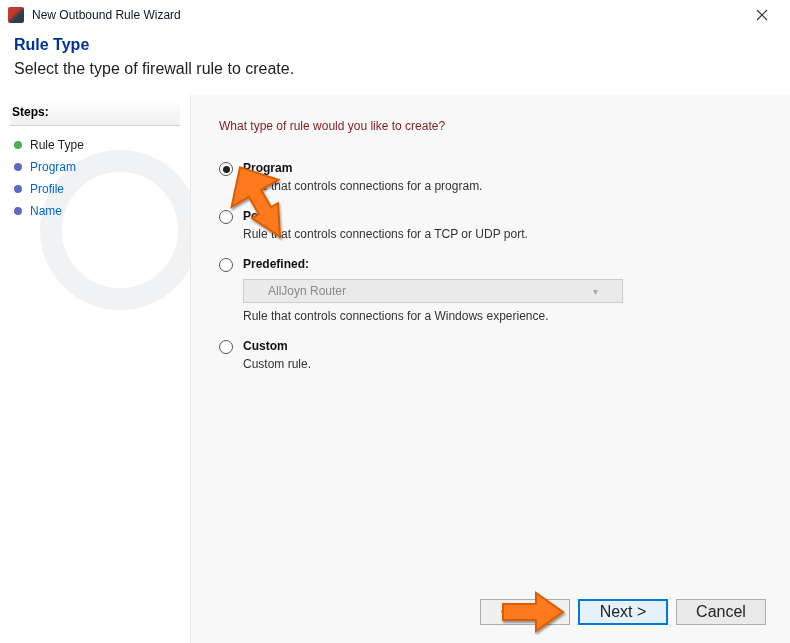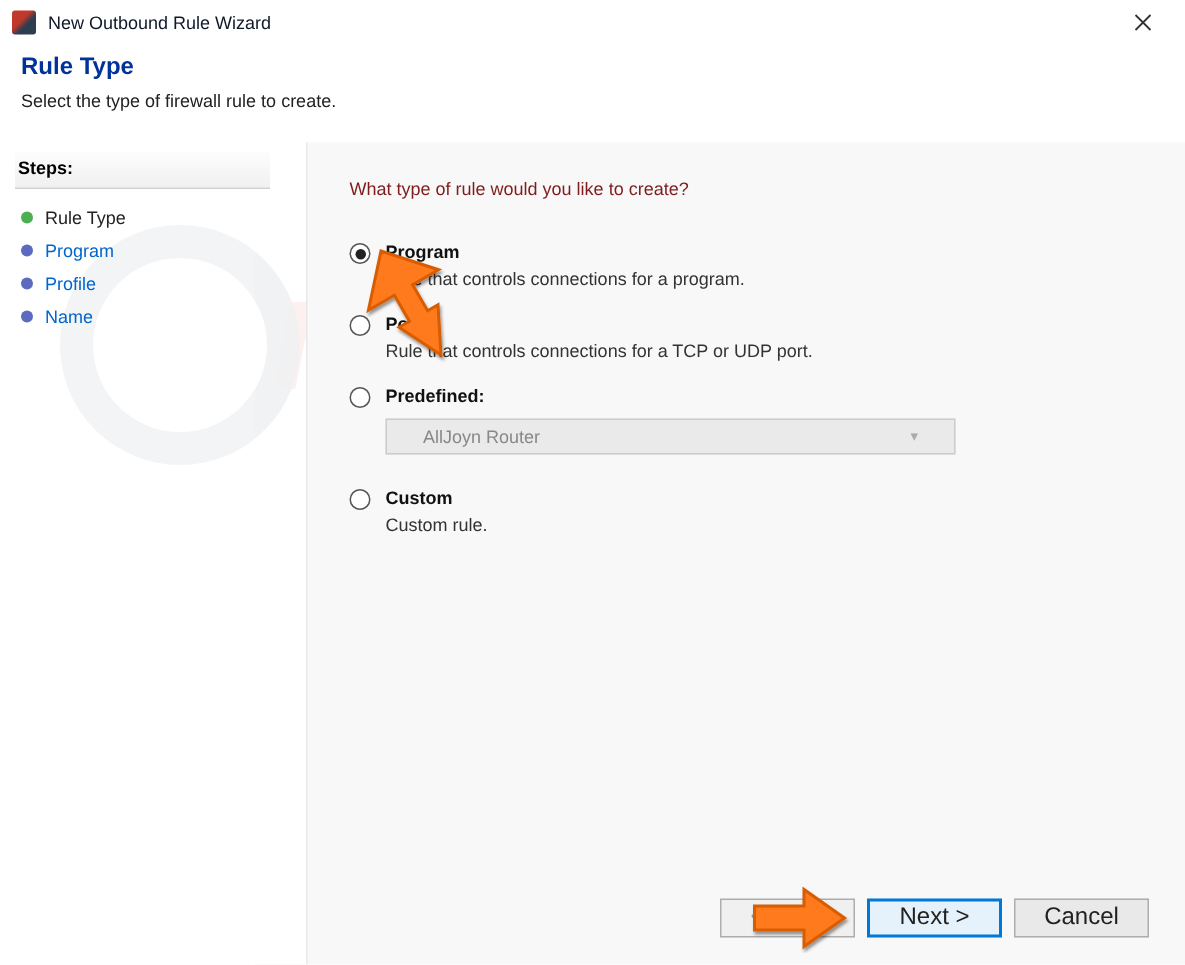--- a/index.html
+++ b/index.html
@@ -32,26 +32,25 @@
       color: #333; font-size: 16px; cursor: default;
     }
     .header {
       padding: 6px 14px 14px 14px;
     }
     .header h1 {
       font-size: 16px; font-weight: bold;
       color: #003399;
       margin-bottom: 6px;
     }
-    .header .subtitle { font-size: 12px; color: #222; }
+    .header .subtitle { font-size: 16px; color: #222; }
     .body-area {
       position: absolute;
       top: 95px; left: 0; right: 0; bottom: 0;
       display: flex;
-      gap: 14px;
     }
     .steps-pane {
       width: 190px;
       padding: 6px 0 0 10px;
     }
     .steps-heading {
       font-weight: bold;
       font-size: 12px;
       padding: 4px 2px 6px 2px;
       border-bottom: 1px solid #d0d0d0;
@@ -220,20 +219,21 @@
     </div>
 
     <div class="option-row">
       <div class="radio"></div>
       <div class="option-body">
         <div class="option-label">Predefined:</div>
         <div class="dropdown">
           <span>AllJoyn Router</span>
           <span class="chev">▾</span>
         </div>
+        <div class="option-desc">Rule that controls connections for a Windows experience.</div>
       </div>
     </div>
 
     <div class="option-row">
       <div class="radio"></div>
       <div class="option-body">
         <div class="option-label">Custom</div>
         <div class="option-desc">Custom rule.</div>
       </div>
     </div>

